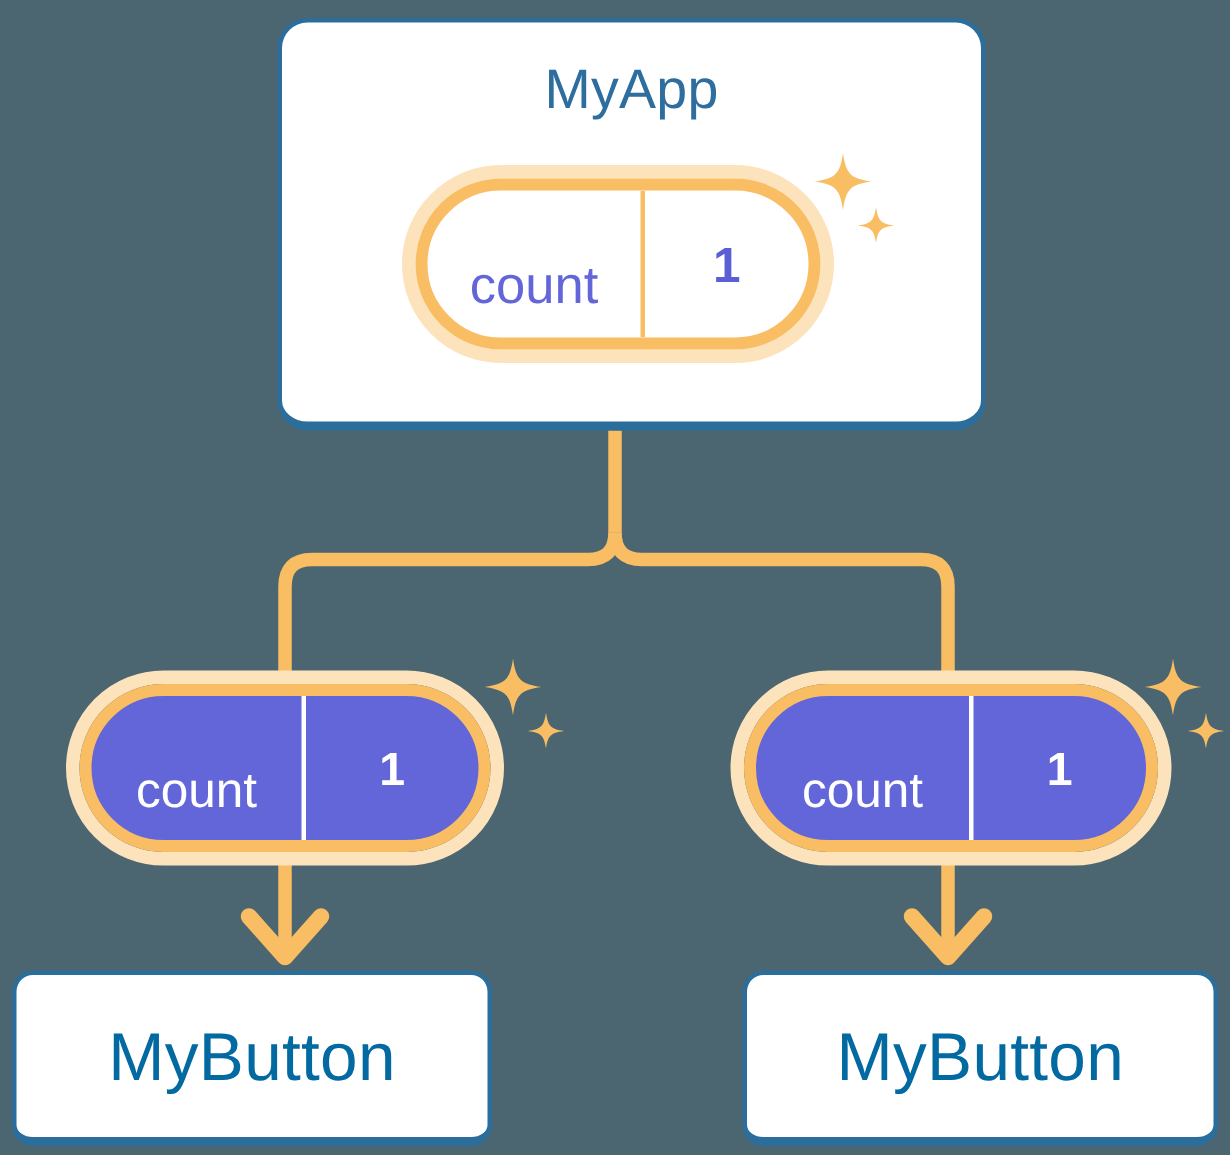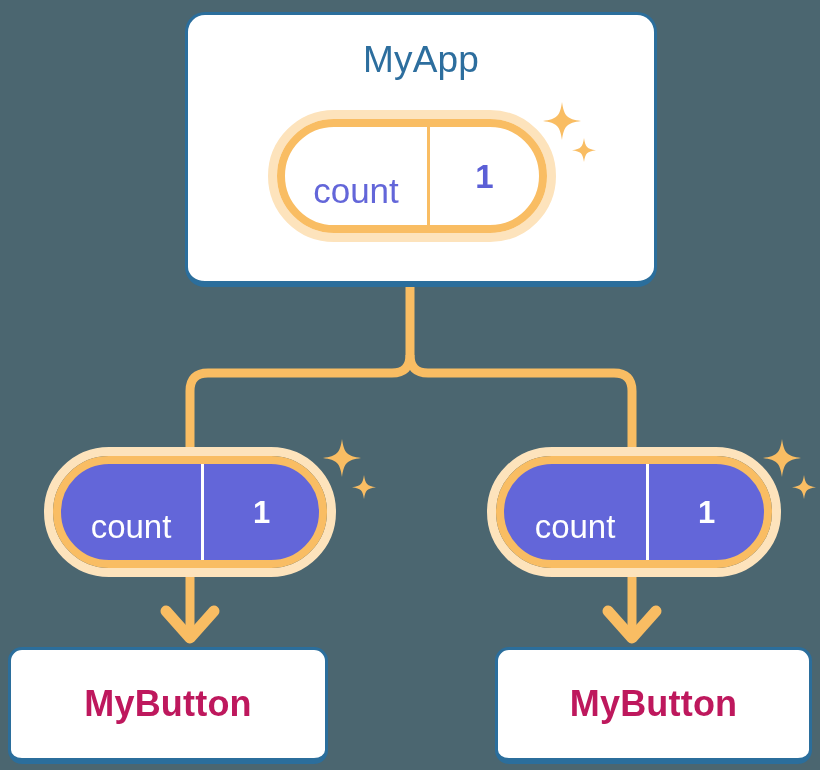--- a/index.html
+++ b/index.html
@@ -66,23 +66,23 @@
 
   
   .leaf-card {
     height: 117px;
     border-radius: 14px;
     justify-content: center;
   }
   #button-card-left  { left: 8px;   top: 647px; width: 320px; }
   #button-card-right { left: 495px; top: 647px; width: 317px; }
   .leaf-title {
-    color: #be185d;
-    font-size: 36px;
-    font-weight: 700;
+    color: #0369a1;
+    font-size: 45px;
+    font-weight: 400;
     letter-spacing: 0.2px;
     line-height: 1;
     user-select: none;
   }
 
   
   .pill {
     position: absolute;
     z-index: 4;
     box-sizing: border-box;

